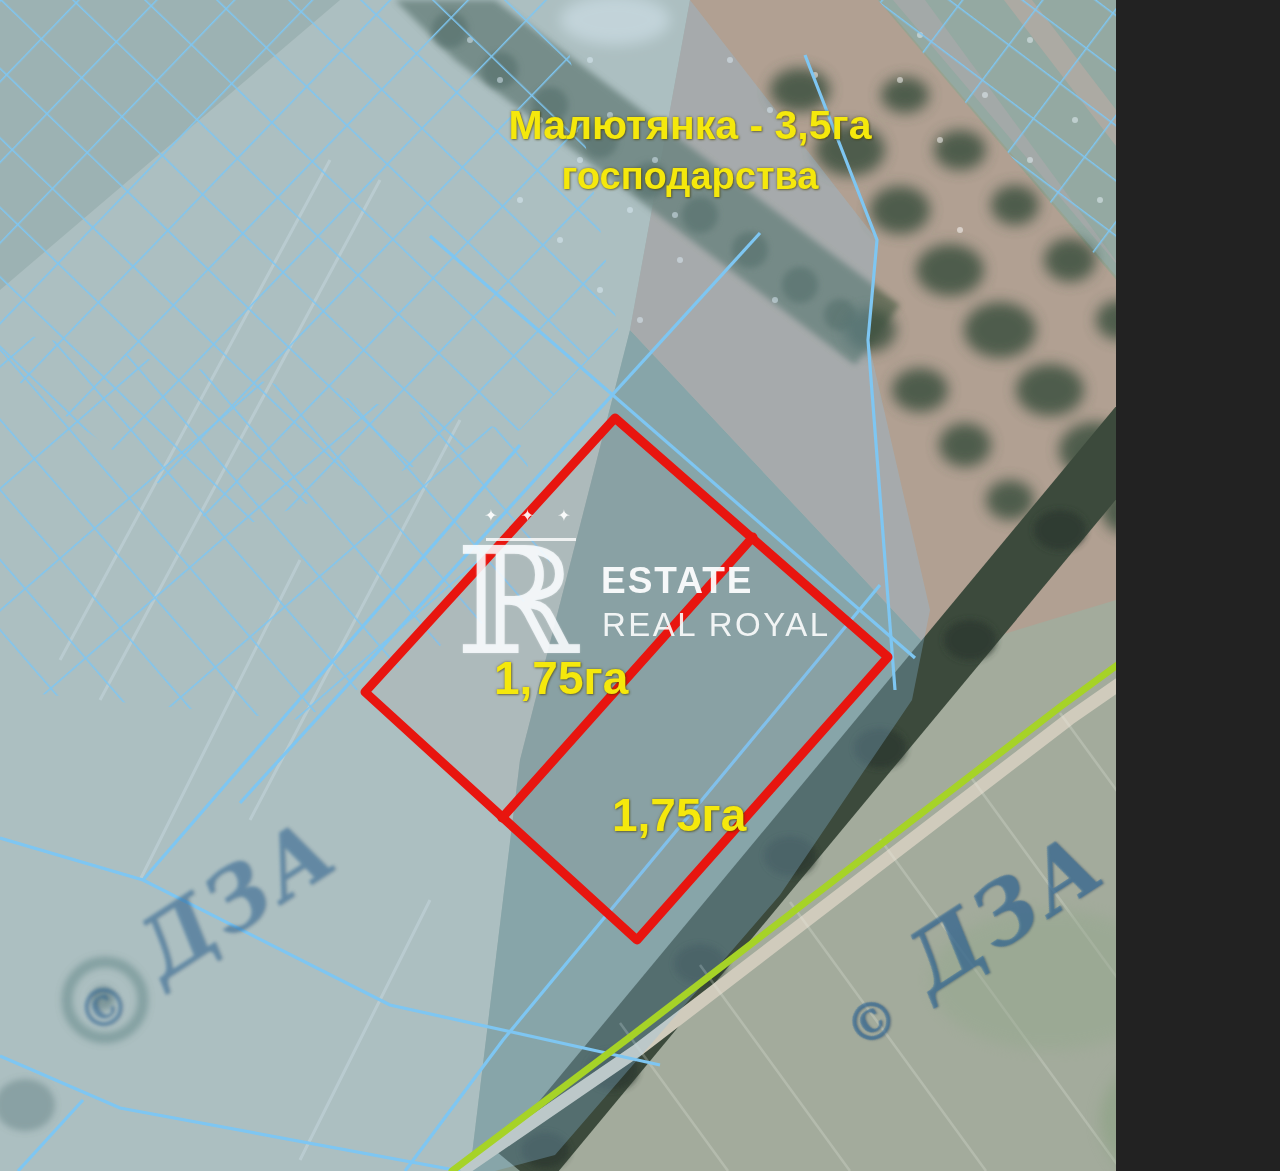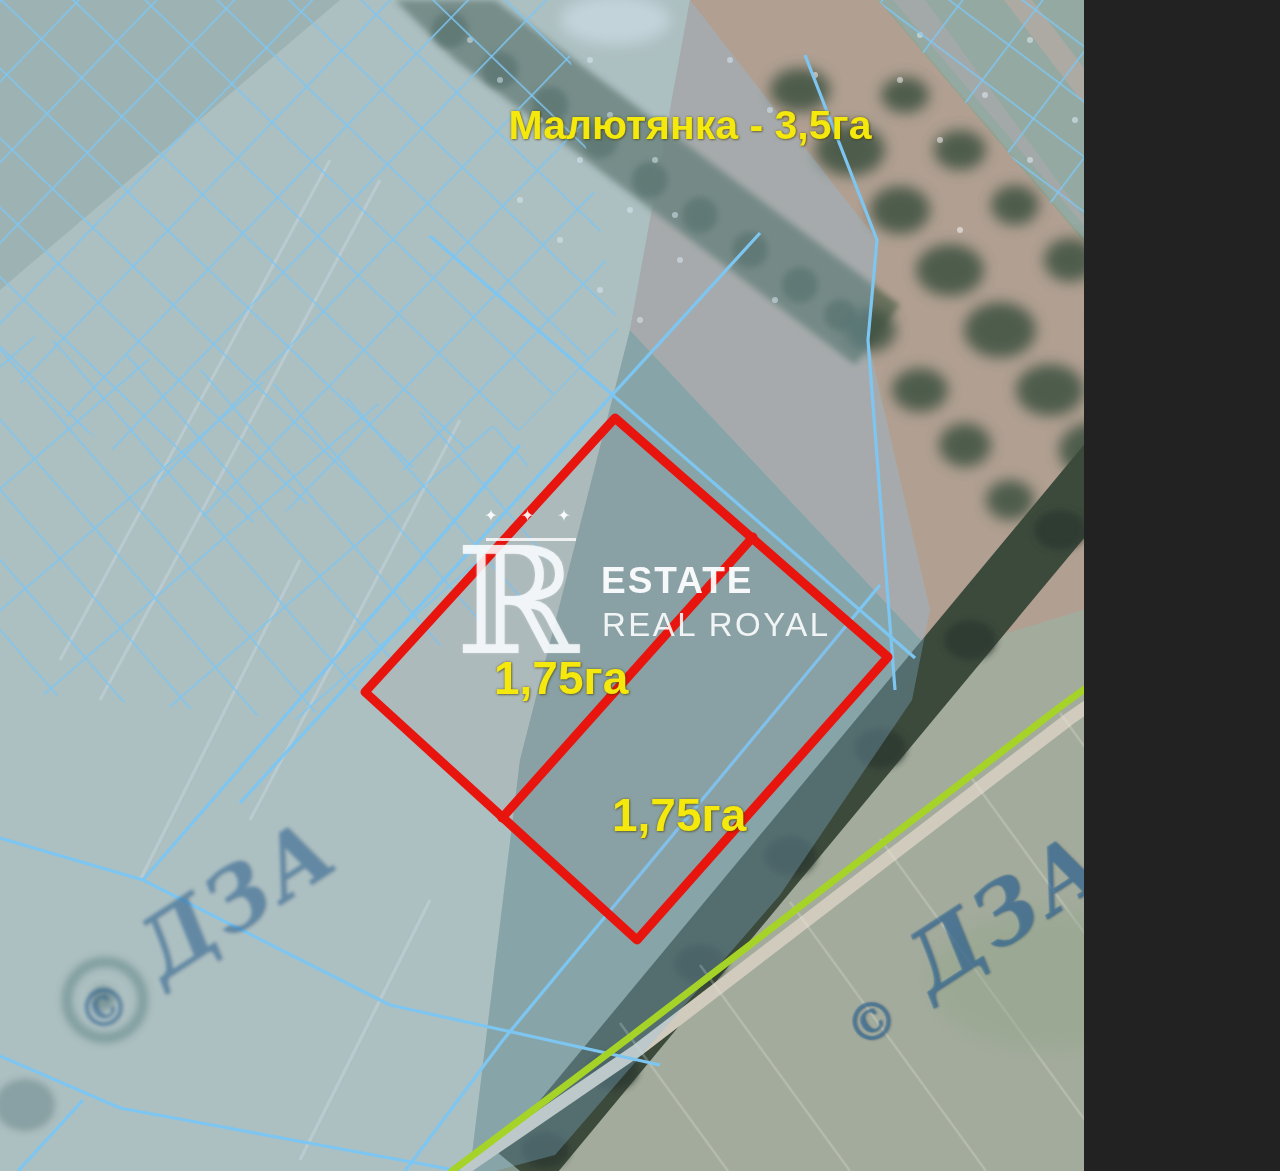--- a/index.html
+++ b/index.html
@@ -1,18 +1,18 @@
 <!DOCTYPE html>
 <html><head>
 <meta charset="utf-8">
 <style>
   html,body{margin:0;padding:0;background:#222;}
   .stage{
     position:relative;width:1084px;height:1171px;overflow:hidden;
-    background:#a3ab9c;font-family:"Liberation Sans",sans-serif;
+    background:#a3ab9c;font-family:"Liberation Sans",sans-serif;padding-left:32px;
   }
   .stage svg{position:absolute;left:0;top:0;}
   
   .annotation{
     position:absolute;left:320px;top:100px;width:740px;text-align:center;
     font-weight:bold;text-shadow:0 0 3px rgba(80,70,0,.6),1px 1px 2px rgba(60,55,0,.45);
   }
   .annotation .l1,.annotation .l4{font-size:41px;line-height:51px;}
   .annotation .l2,.annotation .l3{font-size:38px;line-height:51px;}
   .area-label{
@@ -233,20 +233,21 @@
     <polyline points="1280,546 1258,562 1060,707 630,1037 452,1171" fill="none" stroke="#a6d327" stroke-width="7" stroke-linecap="round"></polyline>
 
     <g>
       <polygon points="615,418 888,657 637,940 365,692" fill="rgba(230,30,20,0.03)" stroke="#e8150f" stroke-width="9" stroke-linejoin="round"></polygon>
       <line x1="753" y1="537" x2="502" y2="818" stroke="#e8150f" stroke-width="9" stroke-linecap="round"></line>
     </g>
   </svg>
 
   <div class="annotation" style="color: rgb(245, 232, 12);">
     <div class="l1">Малютянка - 3,5га</div>
+    <div class="l3">господарства</div>
   </div>
 
   <div class="area-label" id="area-left" style="color: rgb(245, 232, 12);">1,75га</div>
   <div class="area-label" id="area-right" style="color: rgb(245, 232, 12);">1,75га</div>
 
   <div>
     <div class="brand-stars">✦ ✦ ✦</div>
     <div class="brand-line"></div>
     <div class="brand-monogram">ℝ</div>
     <div class="brand-name">ESTATE</div>

